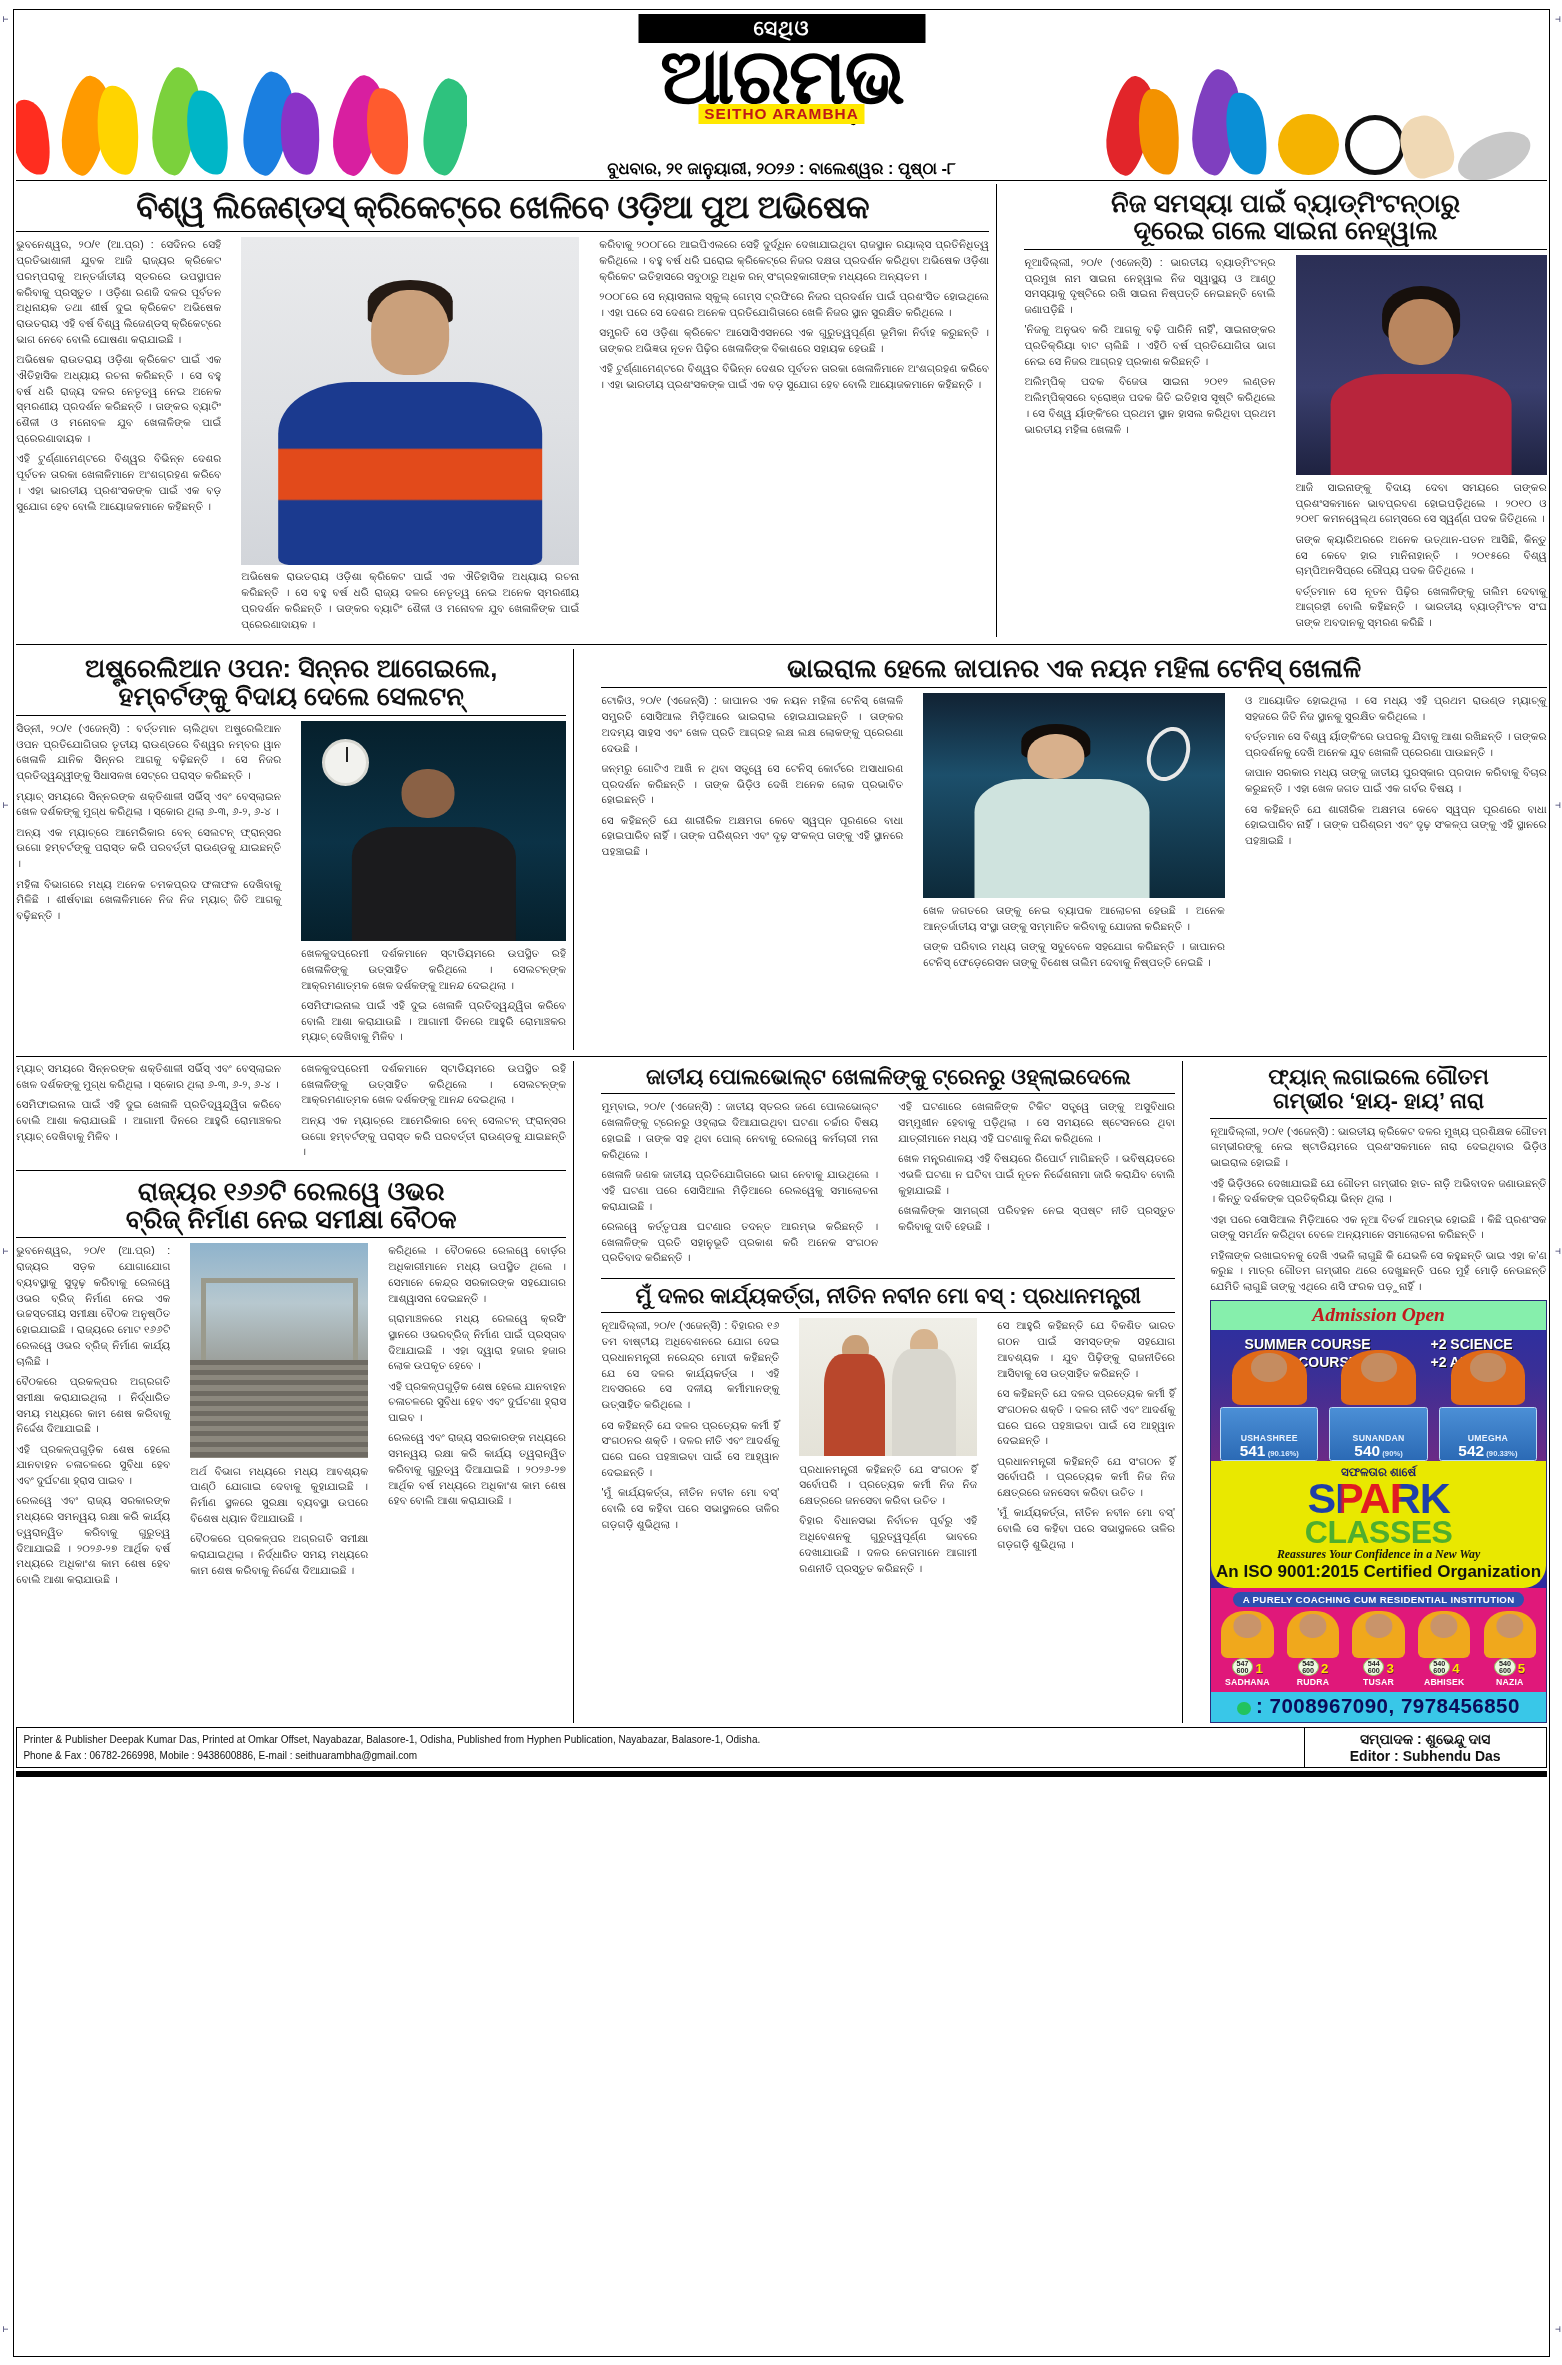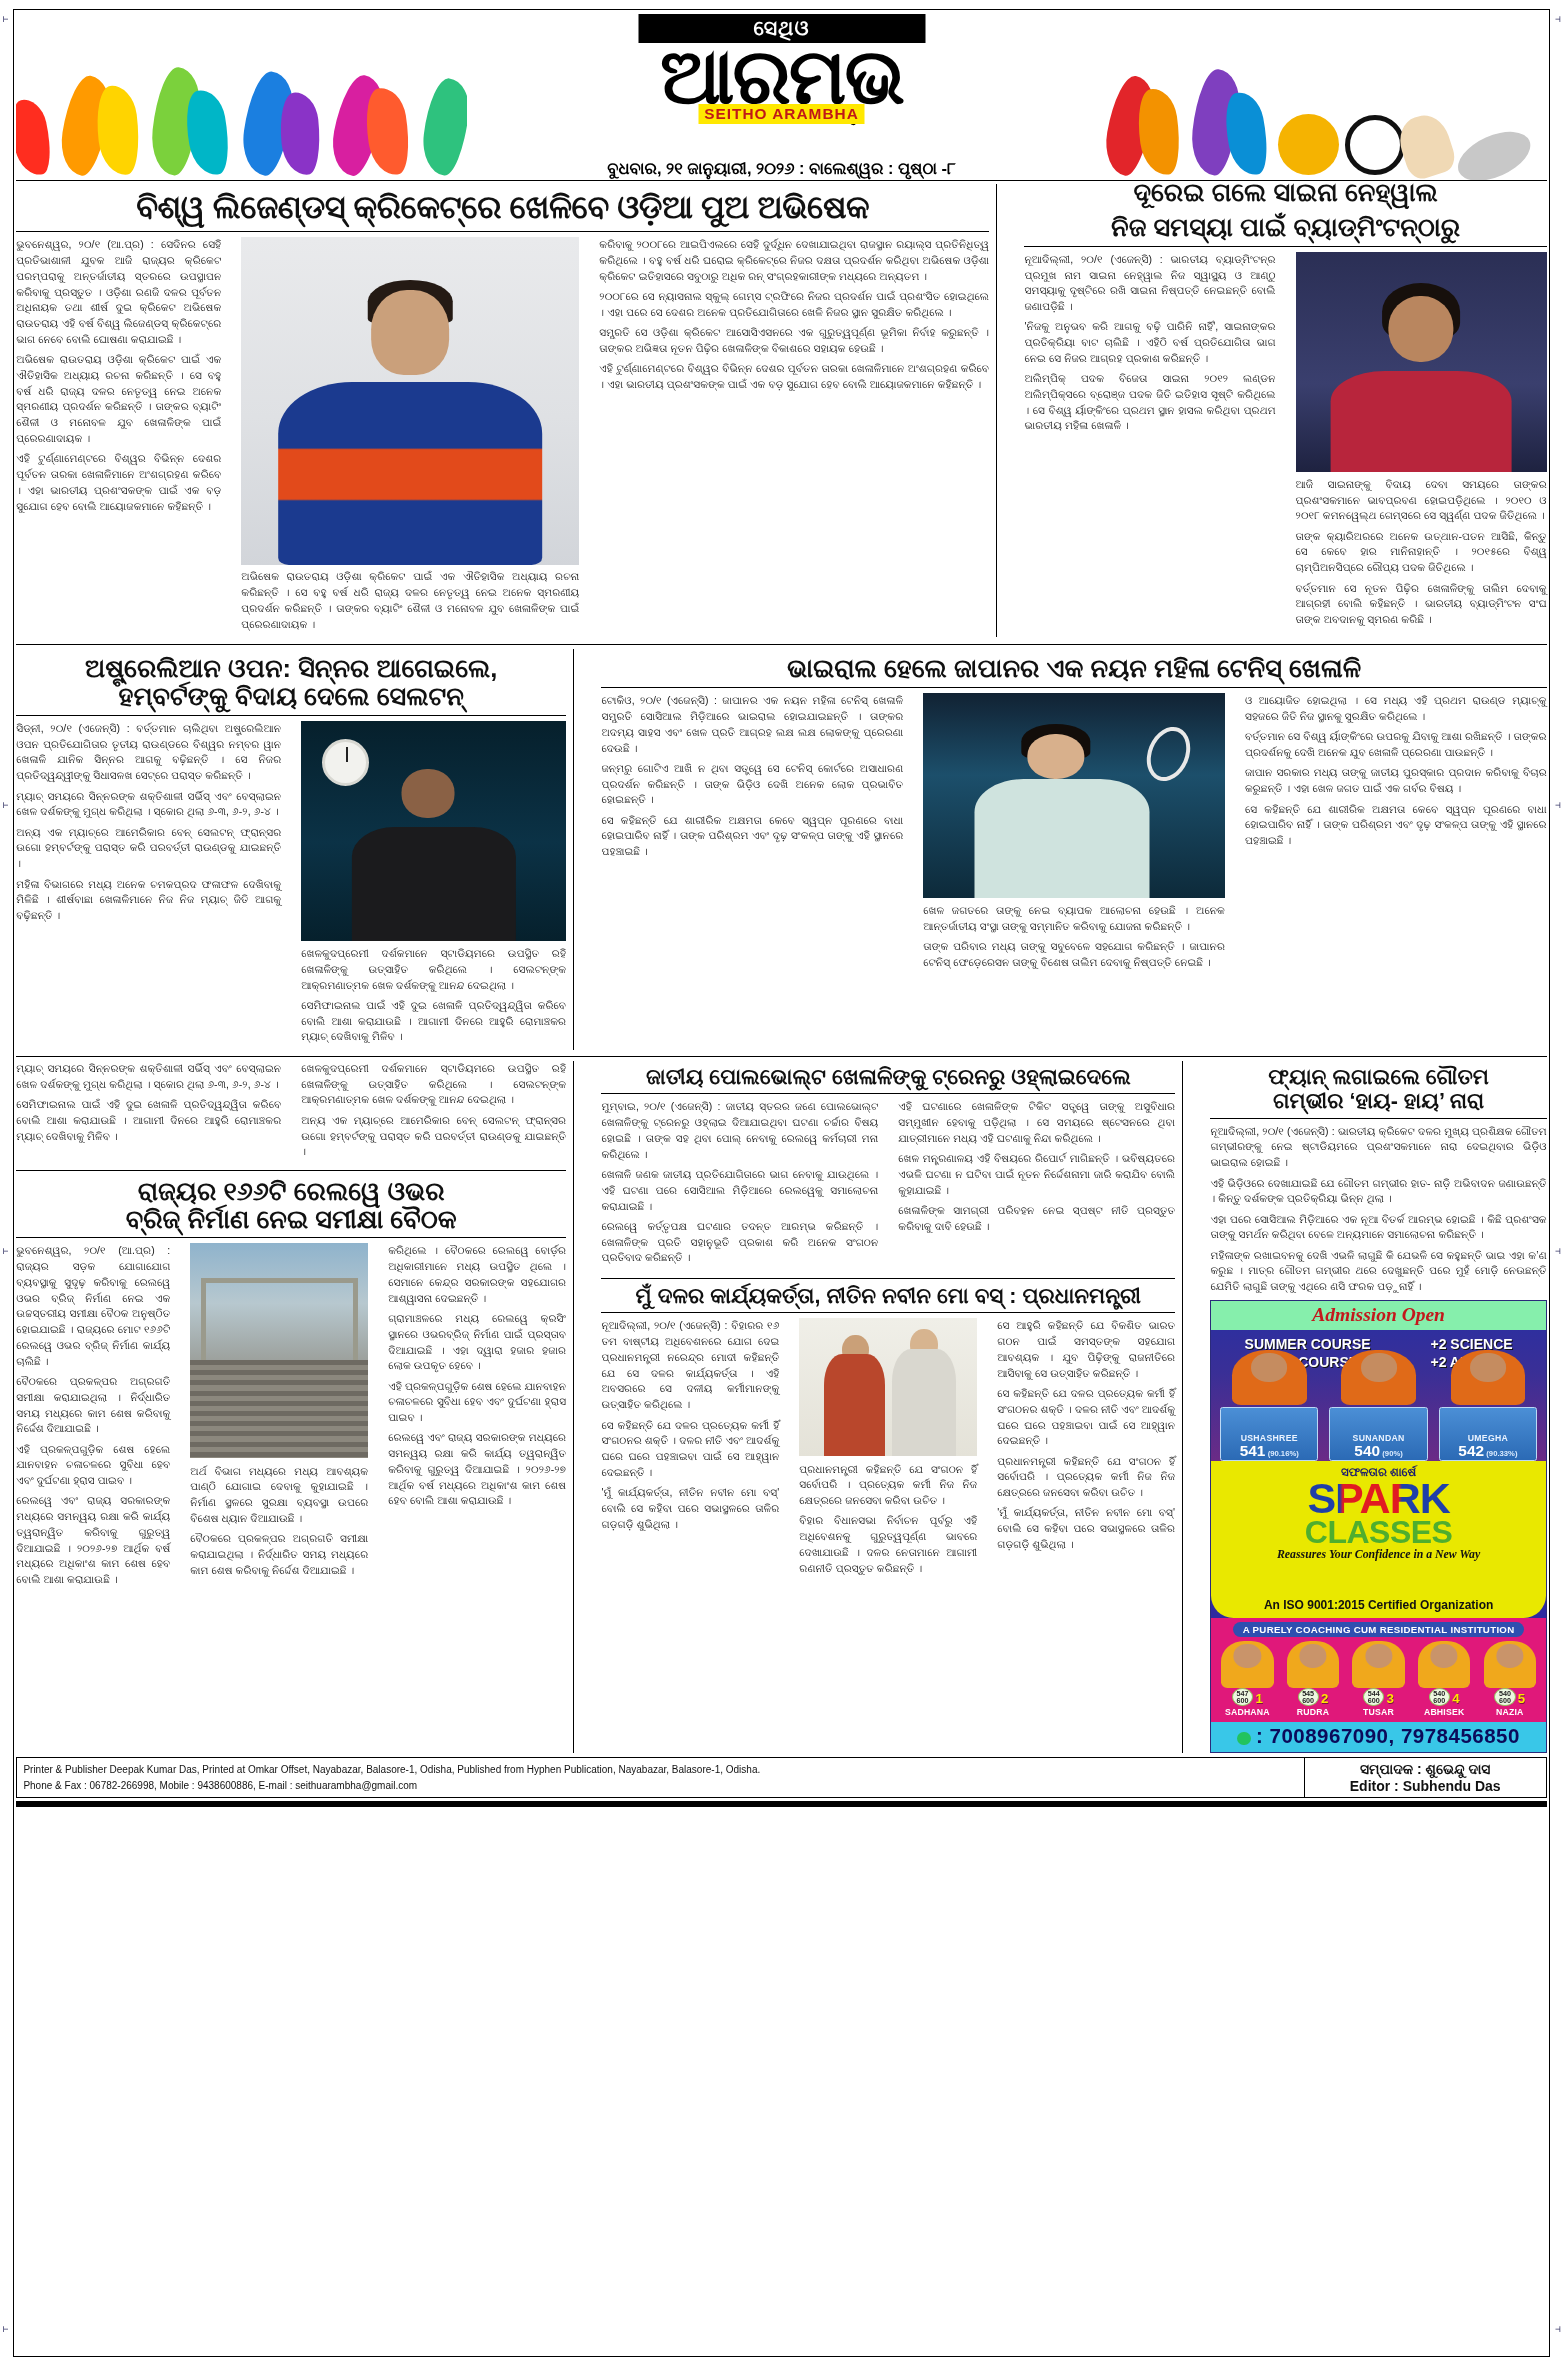--- a/index.html
+++ b/index.html
@@ -97,21 +97,21 @@
   .stu-tag .nm { color:#eaf3ff; font-size:8.7px; font-weight:bold; letter-spacing:0.3px;margin-top:24px; }
   .stu-tag .sc { color:#fff; font-size:15.4px; font-weight:bold; line-height:1; }
   .stu-tag .pc { color:#dcecff; font-size:7.7px; font-weight:bold; }
   .ad-brand { background:#e9e800; border-radius:0 0 22.5px 22.5px; text-align:center; padding:4.1px 3.1px 6.1px; position:relative; }
   .ad-brand .odia-tag { font-size:11.8px; font-weight:bold; color:#1a1a6e; }
   .ad-brand .spark { font-size:43px; font-weight:bold; line-height:0.9; letter-spacing:-1px;
       background:linear-gradient(90deg,#1f3fa8 0%,#1f3fa8 38%,#e11b22 39%,#e11b22 56%,#1f3fa8 57%,#1f3fa8 100%);
       -webkit-background-clip:text; background-clip:text; color:transparent; }
   .ad-brand .classes { font-size:32px; font-weight:bold; line-height:0.9; letter-spacing:-0.5px; color:#4fae2e; }
   .ad-brand .reassure { font-size:11.8px; font-weight:bold; font-style:italic; color:#111; font-family:"Liberation Serif", serif; }
-  .ad-brand .iso { font-size:12px; font-weight:bold; color:#111;margin-top:36px; }
+  .ad-brand .iso { font-size:17px; font-weight:bold; color:#111; }
   .ad-bottom { background:#e0187a; padding:4.1px 3.1px 5.1px; text-align:center; }
   .ad-ribbon { display:inline-block; background:#2f4fb0; border-radius:10.2px; color:#fff; font-size:9.7px; font-weight:bold; padding:2px 9.2px; letter-spacing:0.3px; }
   .top5 { display:flex; justify-content:space-around; align-items:flex-end; margin-top:4.1px; }
   .t5 { width:19%; text-align:center; }
   .t5-ph { height:47px; background:#f0a81c; border-radius:44% 44% 12% 12%; position:relative; margin:0 8%; }
   .t5-ph::before { content:""; position:absolute; left:50%; transform:translateX(-50%); top:2.6px; width:52%; height:52%; background:#c9946a; border-radius:48%; }
   .t5-score { display:inline-block; background:#eef7e2; border:1px solid #8fc45a; border-radius:50%; padding:0.5px 3.6px; font-size:7.2px; font-weight:bold; color:#222; line-height:1.05; }
   .t5-rank { color:#ffe300; font-size:13.3px; font-weight:bold; text-shadow:0.5px 0.5px 0 #7a1044; }
   .t5-name { color:#fff; font-size:8.7px; font-weight:bold; letter-spacing:0.2px; margin-top:0.5px; }
   .ad-phone { background:#39c7e8; text-align:center; padding:2.6px 0 3.6px; }
@@ -196,22 +196,22 @@
           <div class="col">
             <p class="body">କରିବାକୁ ୨୦୦୮ରେ ଆଇପିଏଲରେ ସେହି ଦୁର୍ଦ୍ଧିନ ଦେଖାଯାଇଥିବା ରାଜସ୍ଥାନ ରୟାଲ୍ସ ପ୍ରତିନିଧିତ୍ୱ କରିଥିଲେ । ବହୁ ବର୍ଷ ଧରି ଘରୋଇ କ୍ରିକେଟ୍‌ରେ ନିଜର ଦକ୍ଷତା ପ୍ରଦର୍ଶନ କରିଥିବା ଅଭିଷେକ ଓଡ଼ିଶା କ୍ରିକେଟ ଇତିହାସରେ ସବୁଠାରୁ ଅଧିକ ରନ୍ ସଂଗ୍ରହକାରୀଙ୍କ ମଧ୍ୟରେ ଅନ୍ୟତମ ।</p>
             <p class="body">୨୦୦୮ରେ ସେ ନ୍ୟାସନାଲ ସ୍କୁଲ୍ ଗେମ୍ସ ଟ୍ରଫିରେ ନିଜର ପ୍ରଦର୍ଶନ ପାଇଁ ପ୍ରଶଂସିତ ହୋଇଥିଲେ । ଏହା ପରେ ସେ ଦେଶର ଅନେକ ପ୍ରତିଯୋଗିତାରେ ଖେଳି ନିଜର ସ୍ଥାନ ସୁରକ୍ଷିତ କରିଥିଲେ ।</p>
             <p class="body">ସମ୍ପ୍ରତି ସେ ଓଡ଼ିଶା କ୍ରିକେଟ ଆସୋସିଏସନରେ ଏକ ଗୁରୁତ୍ୱପୂର୍ଣ୍ଣ ଭୂମିକା ନିର୍ବାହ କରୁଛନ୍ତି । ତାଙ୍କର ଅଭିଜ୍ଞତା ନୂତନ ପିଢ଼ିର ଖେଳାଳିଙ୍କ ବିକାଶରେ ସହାୟକ ହେଉଛି ।</p>
             <p class="body">ଏହି ଟୁର୍ଣ୍ଣାମେଣ୍ଟରେ ବିଶ୍ୱର ବିଭିନ୍ନ ଦେଶର ପୂର୍ବତନ ତାରକା ଖେଳାଳିମାନେ ଅଂଶଗ୍ରହଣ କରିବେ । ଏହା ଭାରତୀୟ ପ୍ରଶଂସକଙ୍କ ପାଇଁ ଏକ ବଡ଼ ସୁଯୋଗ ହେବ ବୋଲି ଆୟୋଜକମାନେ କହିଛନ୍ତି ।</p>
           </div>
         </div>
       </div>
 
       <div class="col" style="padding-left:7.2px;">
+        <h2 class="head2">ନିଜ ସମସ୍ୟା ପାଇଁ ବ୍ୟାଡ୍‌ମିଂଟନ୍‌ଠାରୁ</h2>
         <h2 class="head2" style="margin-top:-7.2px;">ଦୂରେଇ ଗଲେ ସାଇନା ନେହ୍ୱାଲ</h2>
-        <h2 class="head2">ନିଜ ସମସ୍ୟା ପାଇଁ ବ୍ୟାଡ୍‌ମିଂଟନ୍‌ଠାରୁ</h2>
         <div class="rule" style="margin-bottom:5.1px;"></div>
         <div class="cols">
           <div class="col">
             <p class="body">ନୂଆଦିଲ୍ଲୀ, ୨୦/୧ (ଏଜେନ୍ସି) : ଭାରତୀୟ ବ୍ୟାଡ୍‌ମିଂଟନ୍‌ର ପ୍ରମୁଖ ନାମ ସାଇନା ନେହ୍ୱାଲ ନିଜ ସ୍ୱାସ୍ଥ୍ୟ ଓ ଆଣ୍ଠୁ ସମସ୍ୟାକୁ ଦୃଷ୍ଟିରେ ରଖି ସାଇନା ନିଷ୍ପତ୍ତି ନେଇଛନ୍ତି ବୋଲି ଜଣାପଡ଼ିଛି ।</p>
             <p class="body">'ନିଜକୁ ଅନୁଭବ କରି ଆଗକୁ ବଢ଼ି ପାରିନି ନାହିଁ', ସାଇନାଙ୍କର ପ୍ରତିକ୍ରିୟା ବାଟ ଚାଲିଛି । ଏହିଠି ବର୍ଷ ପ୍ରତିଯୋଗିତା ଭାଗ ନେଇ ସେ ନିଜର ଆଗ୍ରହ ପ୍ରକାଶ କରିଛନ୍ତି ।</p>
             <p class="body">ଅଲିମ୍ପିକ୍ ପଦକ ବିଜେତା ସାଇନା ୨୦୧୨ ଲଣ୍ଡନ ଅଲିମ୍ପିକ୍ସରେ ବ୍ରୋଞ୍ଜ ପଦକ ଜିତି ଇତିହାସ ସୃଷ୍ଟି କରିଥିଲେ । ସେ ବିଶ୍ୱ ର୍ୟାଙ୍କିଂରେ ପ୍ରଥମ ସ୍ଥାନ ହାସଲ କରିଥିବା ପ୍ରଥମ ଭାରତୀୟ ମହିଳା ଖେଳାଳି ।</p>
           </div>
           <div class="col">
             <div class="photo saina" style="height:220px; margin-bottom:5.1px;">
               <div class="saina-hair"></div>

